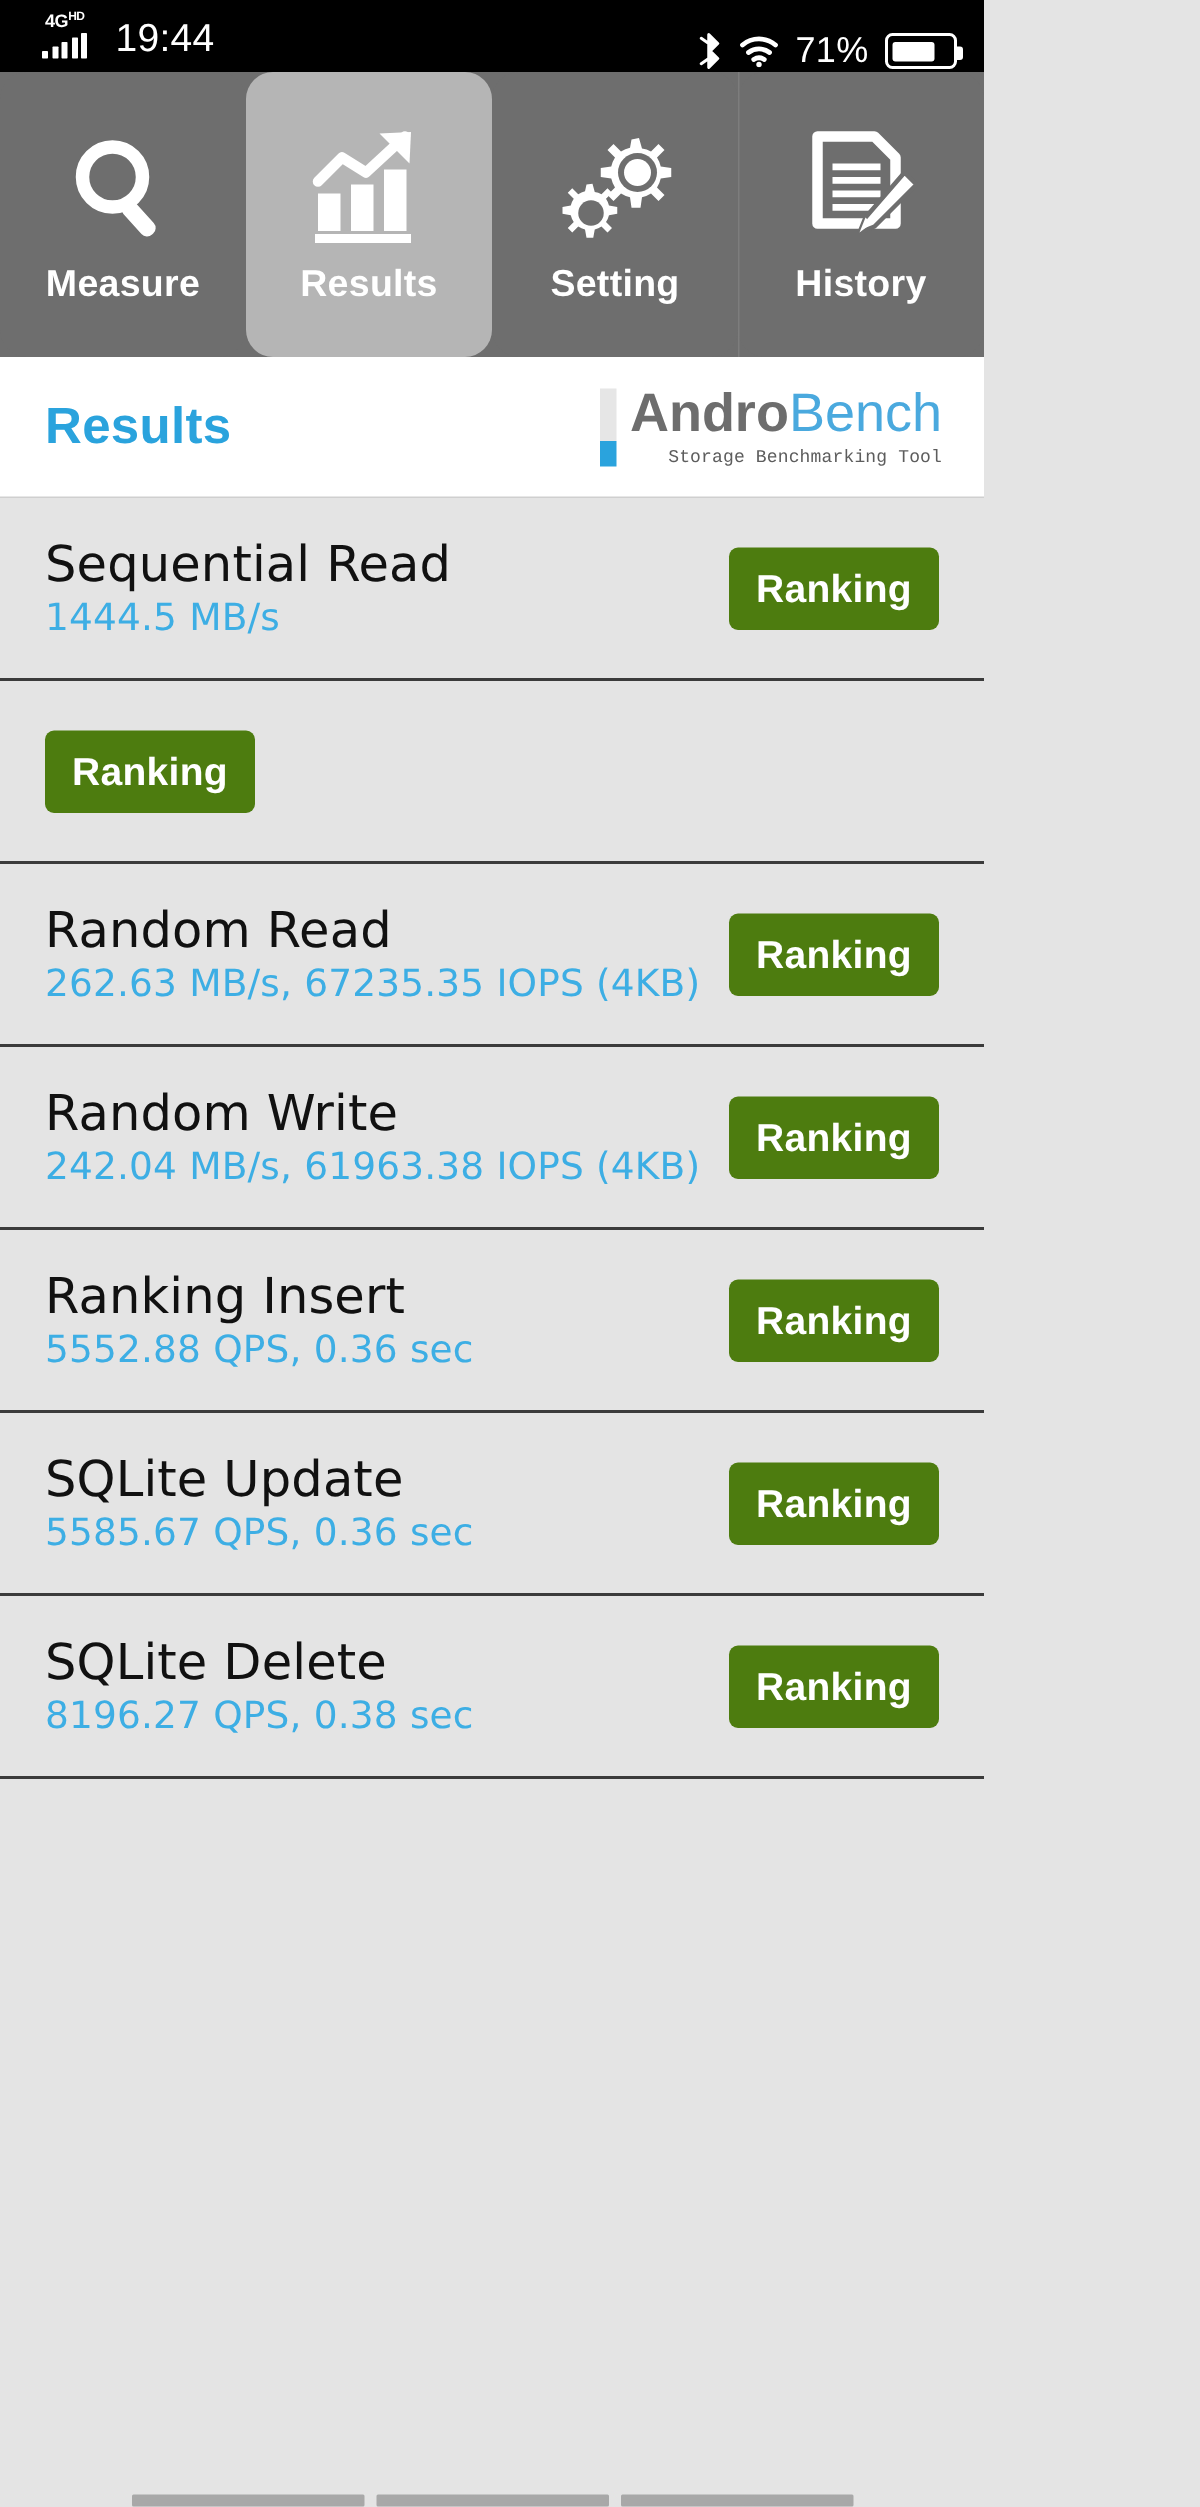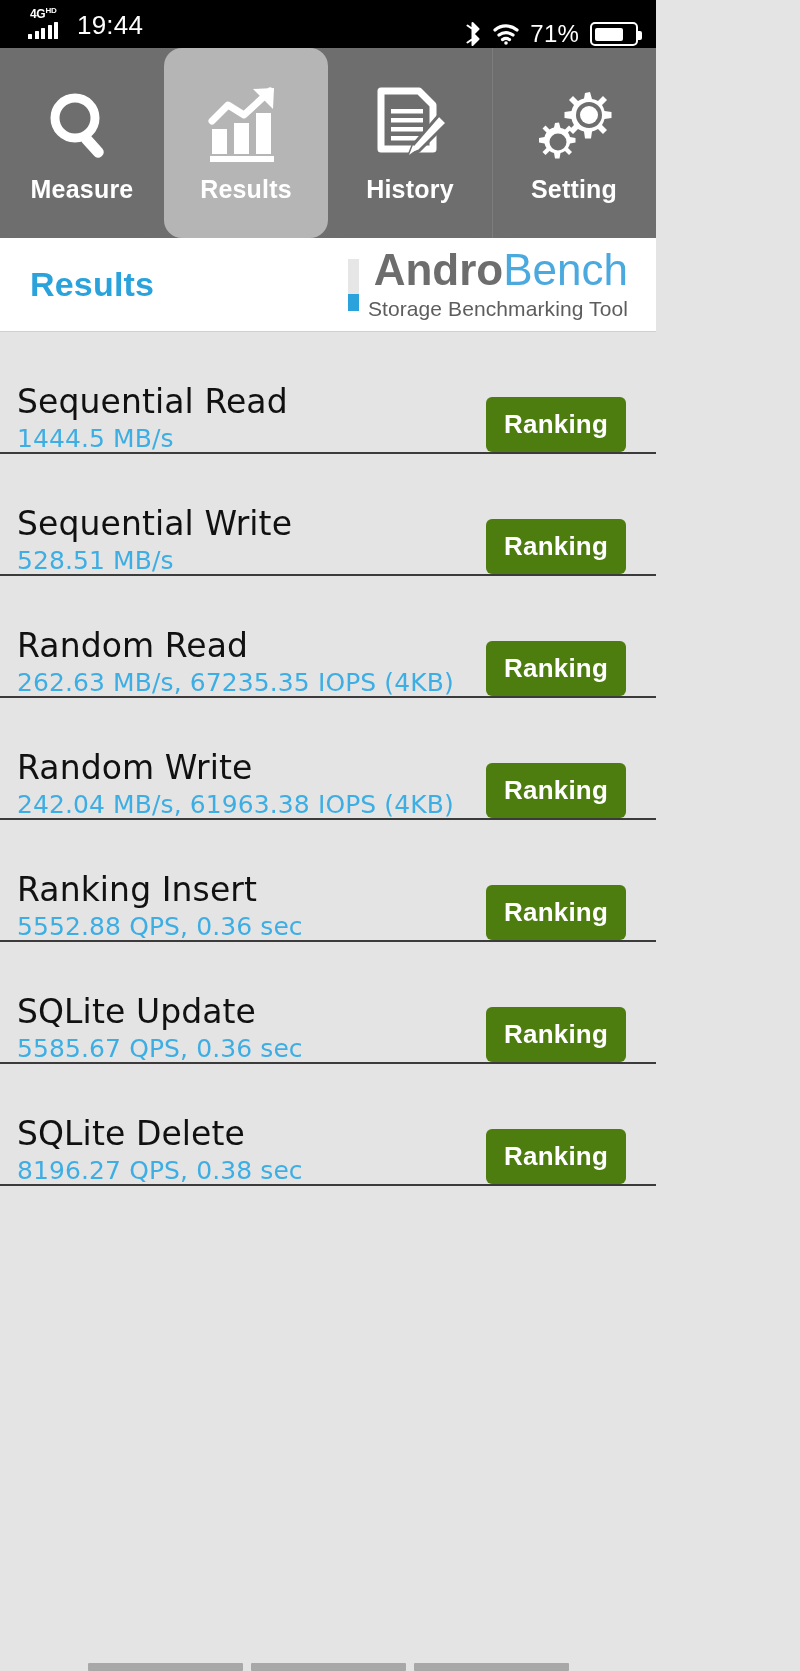--- a/index.html
+++ b/index.html
@@ -78,34 +78,34 @@
   }
   .page-title {
     color:#2aa3dd; font-size:34px; font-weight:bold;
     font-family:"Liberation Sans", sans-serif; letter-spacing:0.2px;
   }
   .logo { display:flex; align-items:center; gap:9px; }
   .logo-bar { width:11px; height:52px; display:flex; flex-direction:column; }
   .logo-bar span:first-child { flex:1; background:#e6e6e6; }
   .logo-bar span:last-child { height:17px; background:#2aa3dd; }
   .logo-text { display:flex; flex-direction:column; align-items:flex-end; }
-  .logo-word { font-size:44px; font-family:"Liberation Sans", sans-serif; line-height:1.02; }
+  .logo-word { font-size:36px; font-family:"Liberation Sans", sans-serif; line-height:1.02; }
   .logo-word .andro { color:#6d6d6d; font-weight:bold; }
   .logo-word .bench { color:#4aa9de; font-weight:normal; }
   .logo-sub {
-    font-size:21px; color:#5d5d5d;
-    font-family:Liberation Sans, sans-serif; margin-top:4px; letter-spacing:0.1px;
+    font-size:12px; color:#5d5d5d;
+    font-family:Liberation Mono, monospace; margin-top:4px; letter-spacing:0.1px;
   }
 
   
   .results-list { background:#e4e4e4; }
   .result-row {
     position:relative; height:122px;
-    display:flex; align-items:flex-end; justify-content:space-between;
-    padding:0 30px 0 17px;
+    display:flex; align-items:center; justify-content:space-between;
+    padding:0 30px 0 30px;
     border-bottom:2px solid #3b3b3b;
     background:#e4e4e4;
   }
   .row-texts { display:flex; flex-direction:column; justify-content:center; gap:4px; }
   .row-title {
     font-size:33px; color:#111; letter-spacing:0.1px; line-height:1.1;
     font-family:"DejaVu Sans", sans-serif;
   }
   .row-value {
     font-size:25px; color:#3daee4; letter-spacing:0.1px; line-height:1.1;
@@ -188,47 +188,47 @@
           <rect x="4" y="69" width="64" height="6" fill="#fff"></rect>
           <path d="M6 34 L22 18 L38 28 L64 4" fill="none" stroke="#fff" stroke-width="7" stroke-linejoin="round" stroke-linecap="round"></path>
           <path d="M47 2 L68 1 L67 22 Z" fill="#fff"></path>
         </svg>
       </div>
       <div class="tab-label">Results</div>
     </div>
 
     <div class="tab">
       <div class="tab-icon">
+        <svg width="82" height="78" viewBox="0 0 82 78">
+          <g fill="#fff">
+            <path d="M52 6 l5 -1 l2 7 a19 19 0 0 1 6 2 l5 -5 l4 4 l-5 5 a19 19 0 0 1 2.5 6 l7 1 l0 6 l-7 1 a19 19 0 0 1 -2.5 6 l5 5 l-4 4 l-5 -5 a19 19 0 0 1 -6 2.5 l-1 7 l-6 0 l-1 -7 a19 19 0 0 1 -6 -2.5 l-5 5 l-4 -4 l5 -5 a19 19 0 0 1 -2.5 -6 l-7 -1 l0 -6 l7 -1 a19 19 0 0 1 2.5 -6 l-5 -5 l4 -4 l5 5 a19 19 0 0 1 6 -2.5 z"></path>
+            <circle cx="56" cy="28" r="13" fill="#6e6e6e"></circle>
+            <circle cx="56" cy="28" r="9" fill="#fff"></circle>
+            <path d="M22 36 l4 -0.5 l1.5 5.5 a14 14 0 0 1 4.5 1.5 l4 -4 l3 3 l-4 4 a14 14 0 0 1 2 4.5 l5.5 1 l0 4.5 l-5.5 1 a14 14 0 0 1 -2 4.5 l4 4 l-3 3 l-4 -4 a14 14 0 0 1 -4.5 2 l-1 5.5 l-4.5 0 l-1 -5.5 a14 14 0 0 1 -4.5 -2 l-4 4 l-3 -3 l4 -4 a14 14 0 0 1 -2 -4.5 l-5.5 -1 l0 -4.5 l5.5 -1 a14 14 0 0 1 2 -4.5 l-4 -4 l3 -3 l4 4 a14 14 0 0 1 4.5 -2 z"></path>
+            <circle cx="25" cy="55" r="8.5" fill="#6e6e6e"></circle>
+          </g>
+        </svg>
+      </div>
+      <div class="tab-label">Setting</div>
+    </div>
+
+    <div class="tab">
+      <div class="tab-icon">
         <svg width="78" height="78" viewBox="0 0 78 78">
           <path d="M10 4 H48 L62 18 V62 H10 Z" fill="none" stroke="#fff" stroke-width="7" stroke-linejoin="round"></path>
           <rect x="20" y="22" width="32" height="4.5" fill="#fff"></rect>
           <rect x="20" y="31" width="32" height="4.5" fill="#fff"></rect>
           <rect x="20" y="40" width="32" height="4.5" fill="#fff"></rect>
           <rect x="20" y="49" width="32" height="4.5" fill="#fff"></rect>
           <path d="M68 28 L76 36 L48 64 L38 68 L42 58 Z" fill="#fff" stroke="#6e6e6e" stroke-width="3" stroke-linejoin="round"></path>
           <path d="M38 68 L42 58 L46 62 Z" fill="#fff"></path>
         </svg>
       </div>
       <div class="tab-label">History</div>
     </div>
-
-    <div class="tab">
-      <div class="tab-icon">
-        <svg width="82" height="78" viewBox="0 0 82 78">
-          <g fill="#fff">
-            <path d="M52 6 l5 -1 l2 7 a19 19 0 0 1 6 2 l5 -5 l4 4 l-5 5 a19 19 0 0 1 2.5 6 l7 1 l0 6 l-7 1 a19 19 0 0 1 -2.5 6 l5 5 l-4 4 l-5 -5 a19 19 0 0 1 -6 2.5 l-1 7 l-6 0 l-1 -7 a19 19 0 0 1 -6 -2.5 l-5 5 l-4 -4 l5 -5 a19 19 0 0 1 -2.5 -6 l-7 -1 l0 -6 l7 -1 a19 19 0 0 1 2.5 -6 l-5 -5 l4 -4 l5 5 a19 19 0 0 1 6 -2.5 z"></path>
-            <circle cx="56" cy="28" r="13" fill="#6e6e6e"></circle>
-            <circle cx="56" cy="28" r="9" fill="#fff"></circle>
-            <path d="M22 36 l4 -0.5 l1.5 5.5 a14 14 0 0 1 4.5 1.5 l4 -4 l3 3 l-4 4 a14 14 0 0 1 2 4.5 l5.5 1 l0 4.5 l-5.5 1 a14 14 0 0 1 -2 4.5 l4 4 l-3 3 l-4 -4 a14 14 0 0 1 -4.5 2 l-1 5.5 l-4.5 0 l-1 -5.5 a14 14 0 0 1 -4.5 -2 l-4 4 l-3 -3 l4 -4 a14 14 0 0 1 -2 -4.5 l-5.5 -1 l0 -4.5 l5.5 -1 a14 14 0 0 1 2 -4.5 l-4 -4 l3 -3 l4 4 a14 14 0 0 1 4.5 -2 z"></path>
-            <circle cx="25" cy="55" r="8.5" fill="#6e6e6e"></circle>
-          </g>
-        </svg>
-      </div>
-      <div class="tab-label">Setting</div>
-    </div>
   </div>
 
   <div class="header">
     <div class="page-title">Results</div>
     <div class="logo">
       <div class="logo-bar">
           <span></span>
           <span></span>
         </div>
       <div class="logo-text">
@@ -242,24 +242,20 @@
 
   <div class="results-list" id="results-list">
       <div class="result-row">
         <div class="row-texts">
           <div class="row-title">Sequential Read</div>
           <div class="row-value">1444.5 MB/s</div>
         </div>
         <button class="ranking-btn">Ranking</button>
       </div>
       <div class="result-row">
-        <div class="row-texts">
-          <div class="row-title">Sequential Write</div>
-          <div class="row-value">528.51 MB/s</div>
-        </div>
         <button class="ranking-btn">Ranking</button>
       </div>
       <div class="result-row">
         <div class="row-texts">
           <div class="row-title">Random Read</div>
           <div class="row-value">262.63 MB/s, 67235.35 IOPS (4KB)</div>
         </div>
         <button class="ranking-btn">Ranking</button>
       </div>
       <div class="result-row">

